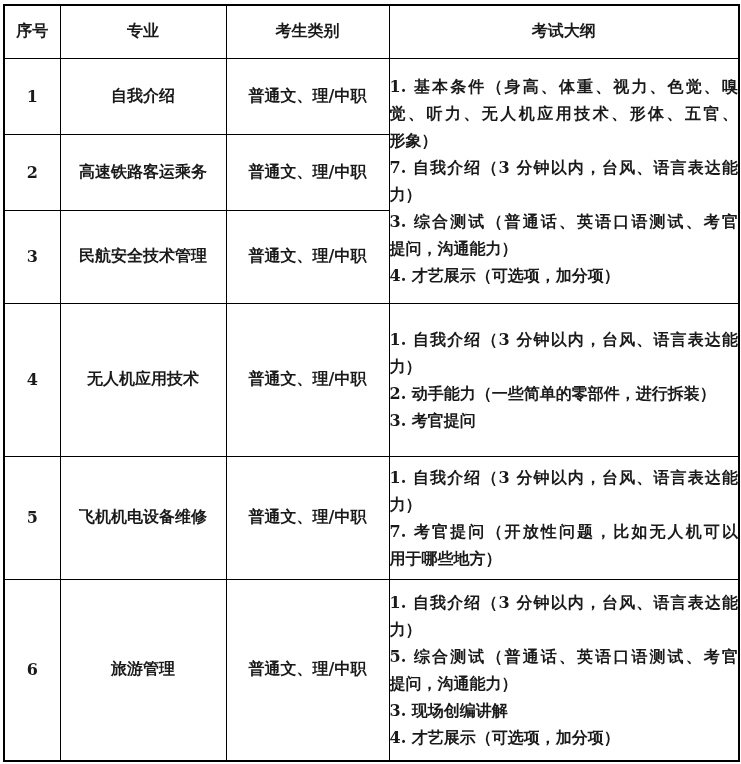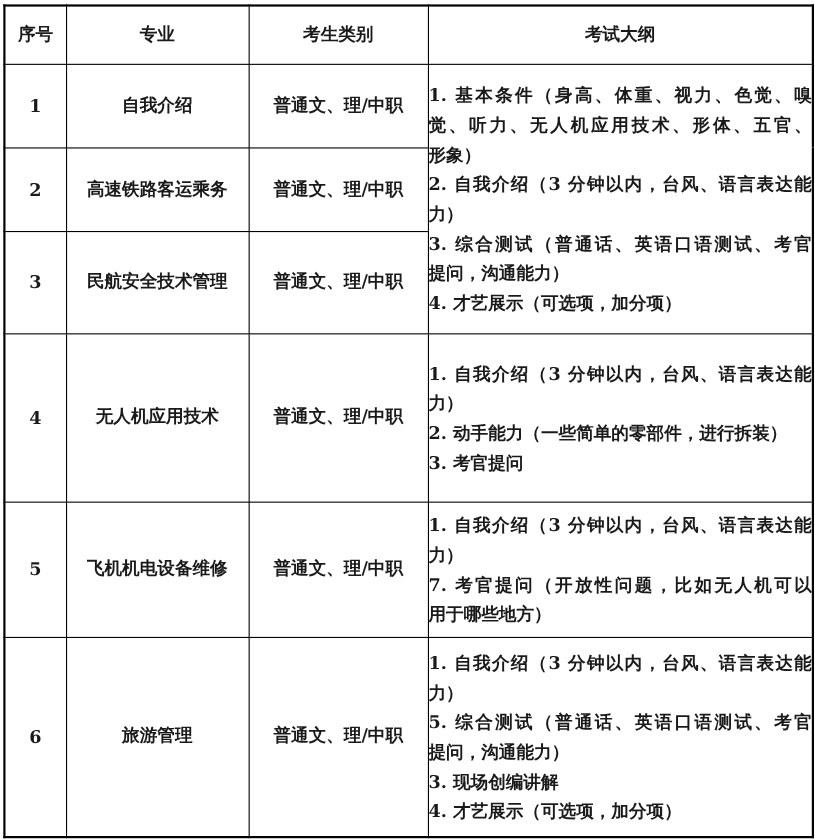--- a/index.html
+++ b/index.html
@@ -83,21 +83,21 @@
     </tr>
 
     <tr class="h-r1">
       <td class="c-center">1</td>
       <td class="c-center">自我介绍</td>
       <td class="c-center">普通文、理/中职</td>
       <td class="outline" rowspan="3">
         <div class="ln j">1. 基本条件（身高、体重、视力、色觉、嗅</div>
         <div class="ln j">觉、听力、无人机应用技术、形体、五官、</div>
         <div class="ln">形象）</div>
-        <div class="ln j">2. 自我介绍（3 分钟以内，台风、语言表达能</div>
+        <div class="ln j">7. 自我介绍（3 分钟以内，台风、语言表达能</div>
         <div class="ln">力）</div>
         <div class="ln j">3. 综合测试（普通话、英语口语测试、考官</div>
         <div class="ln">提问，沟通能力）</div>
         <div class="ln">4. 才艺展示（可选项，加分项）</div>
       </td>
     </tr>
 
     <tr class="h-r2">
       <td class="c-center">2</td>
       <td class="c-center">高速铁路客运乘务</td>

